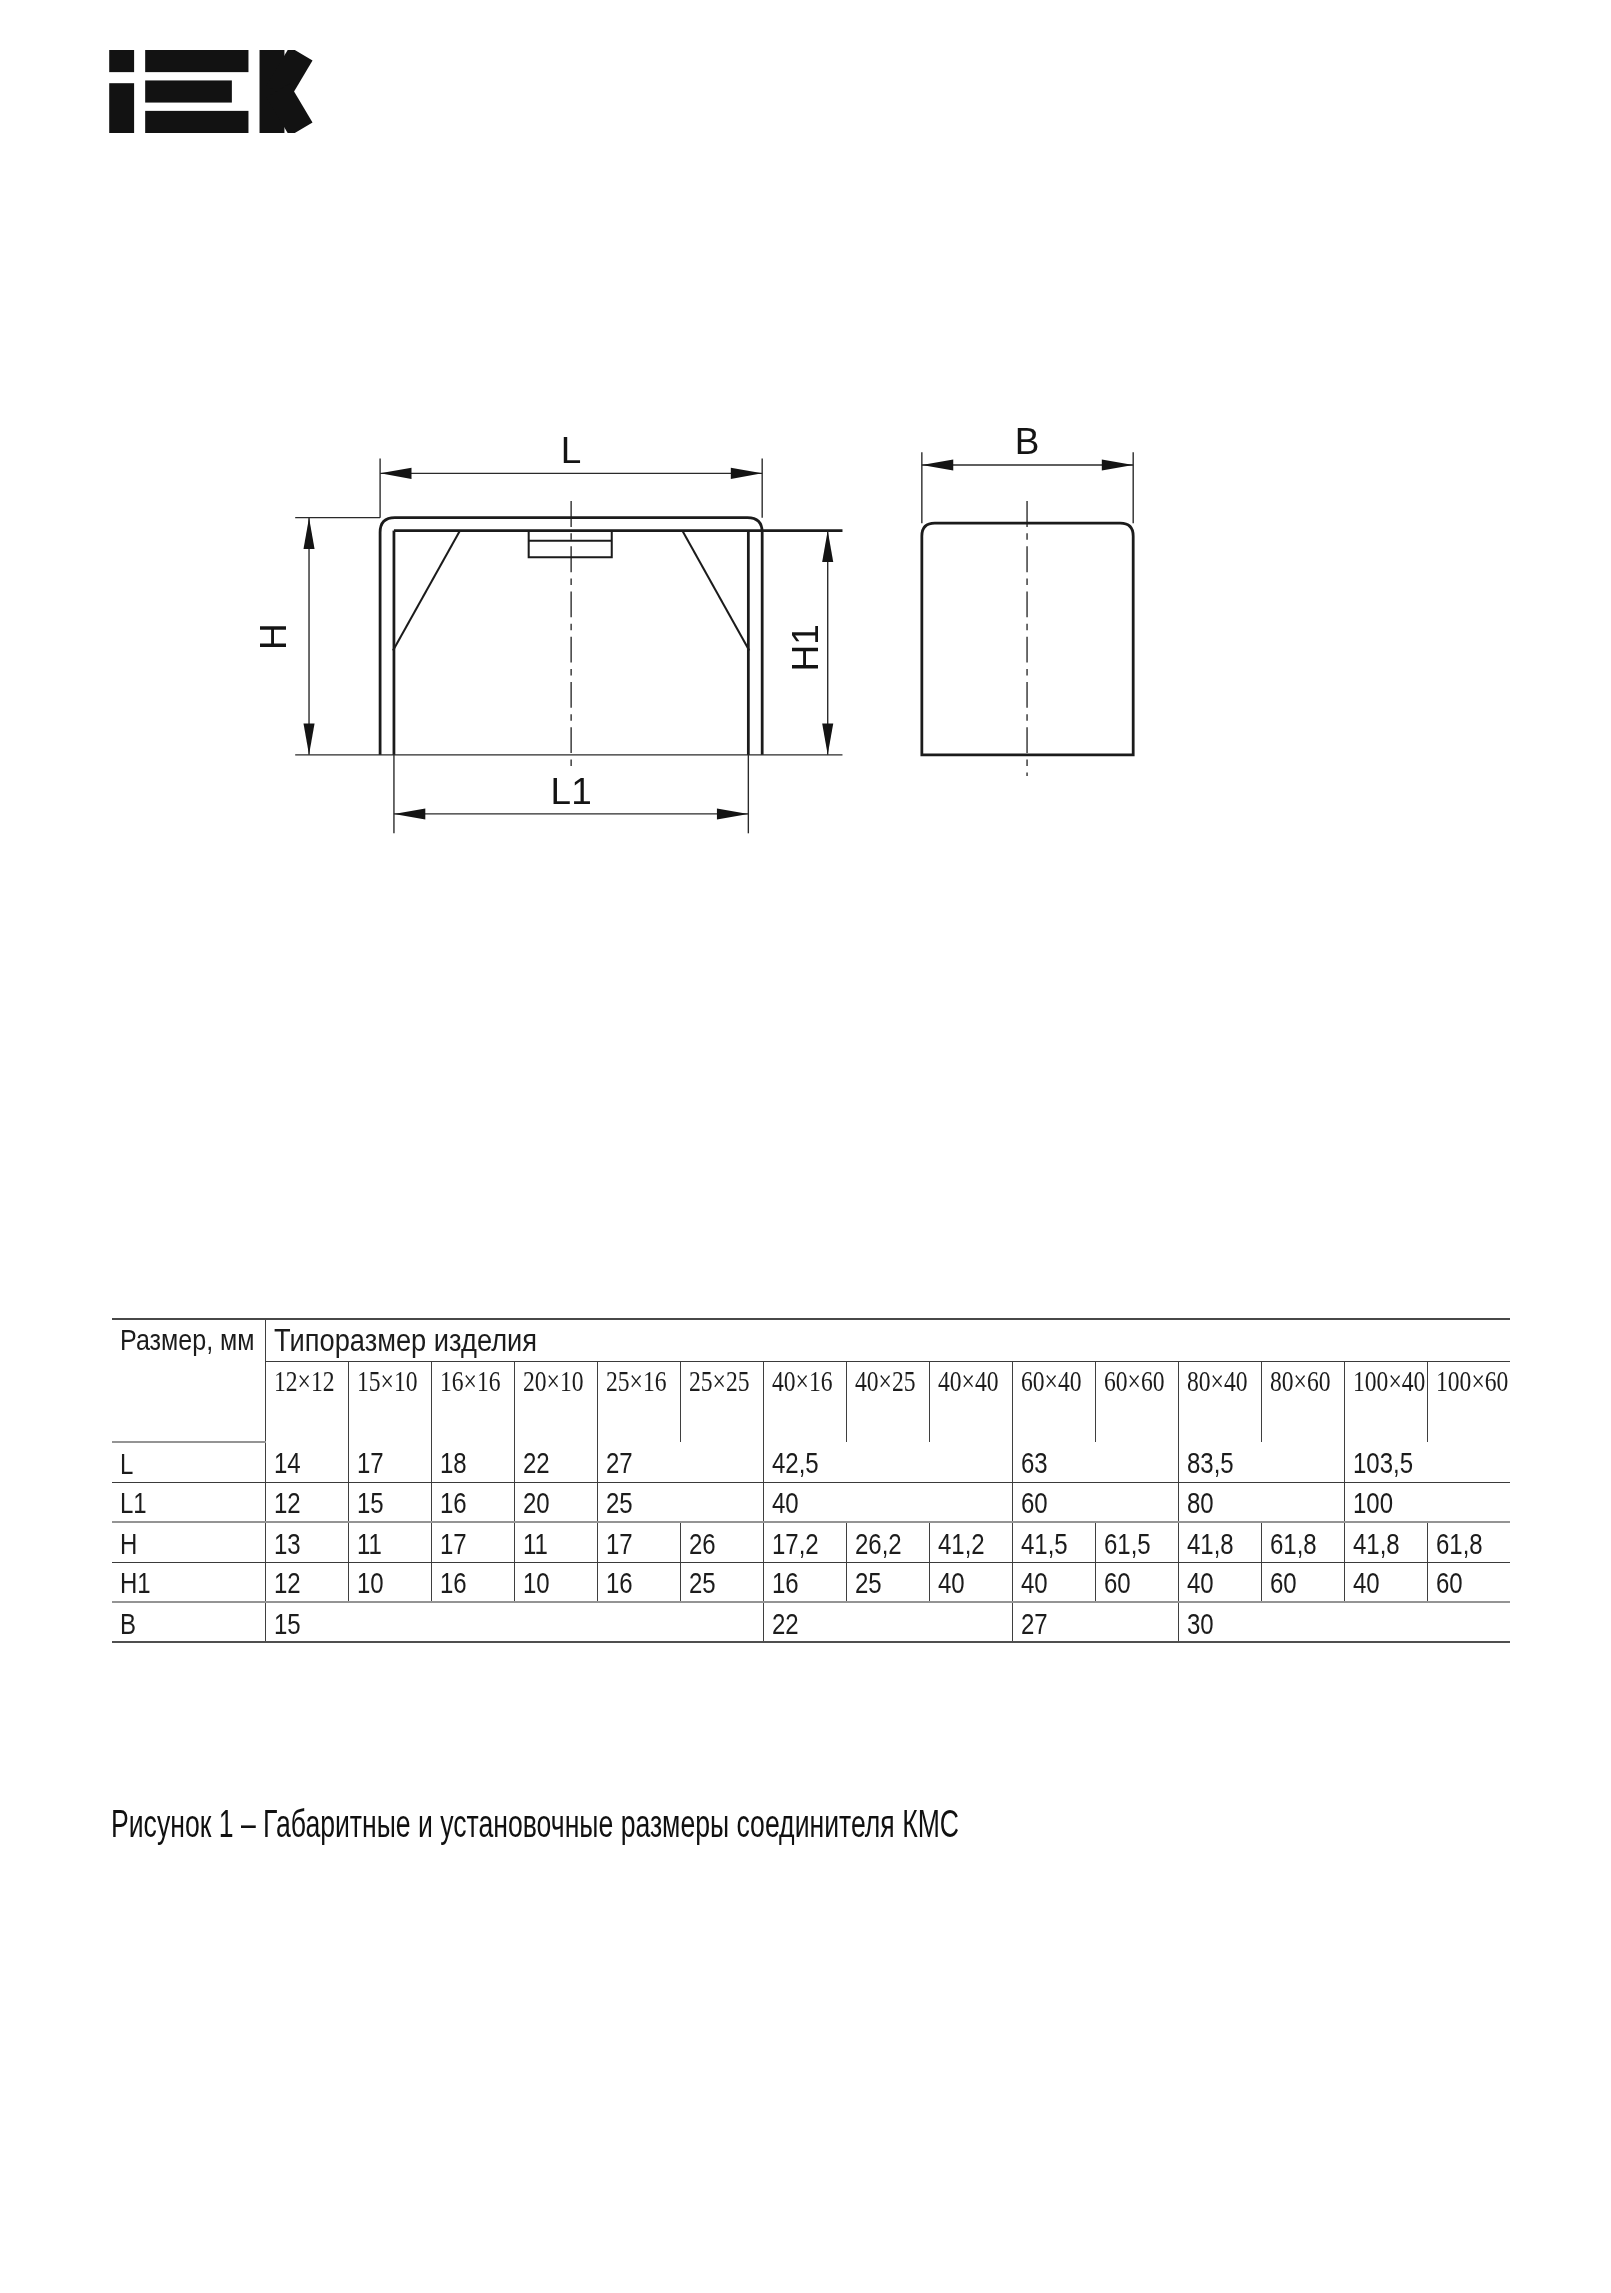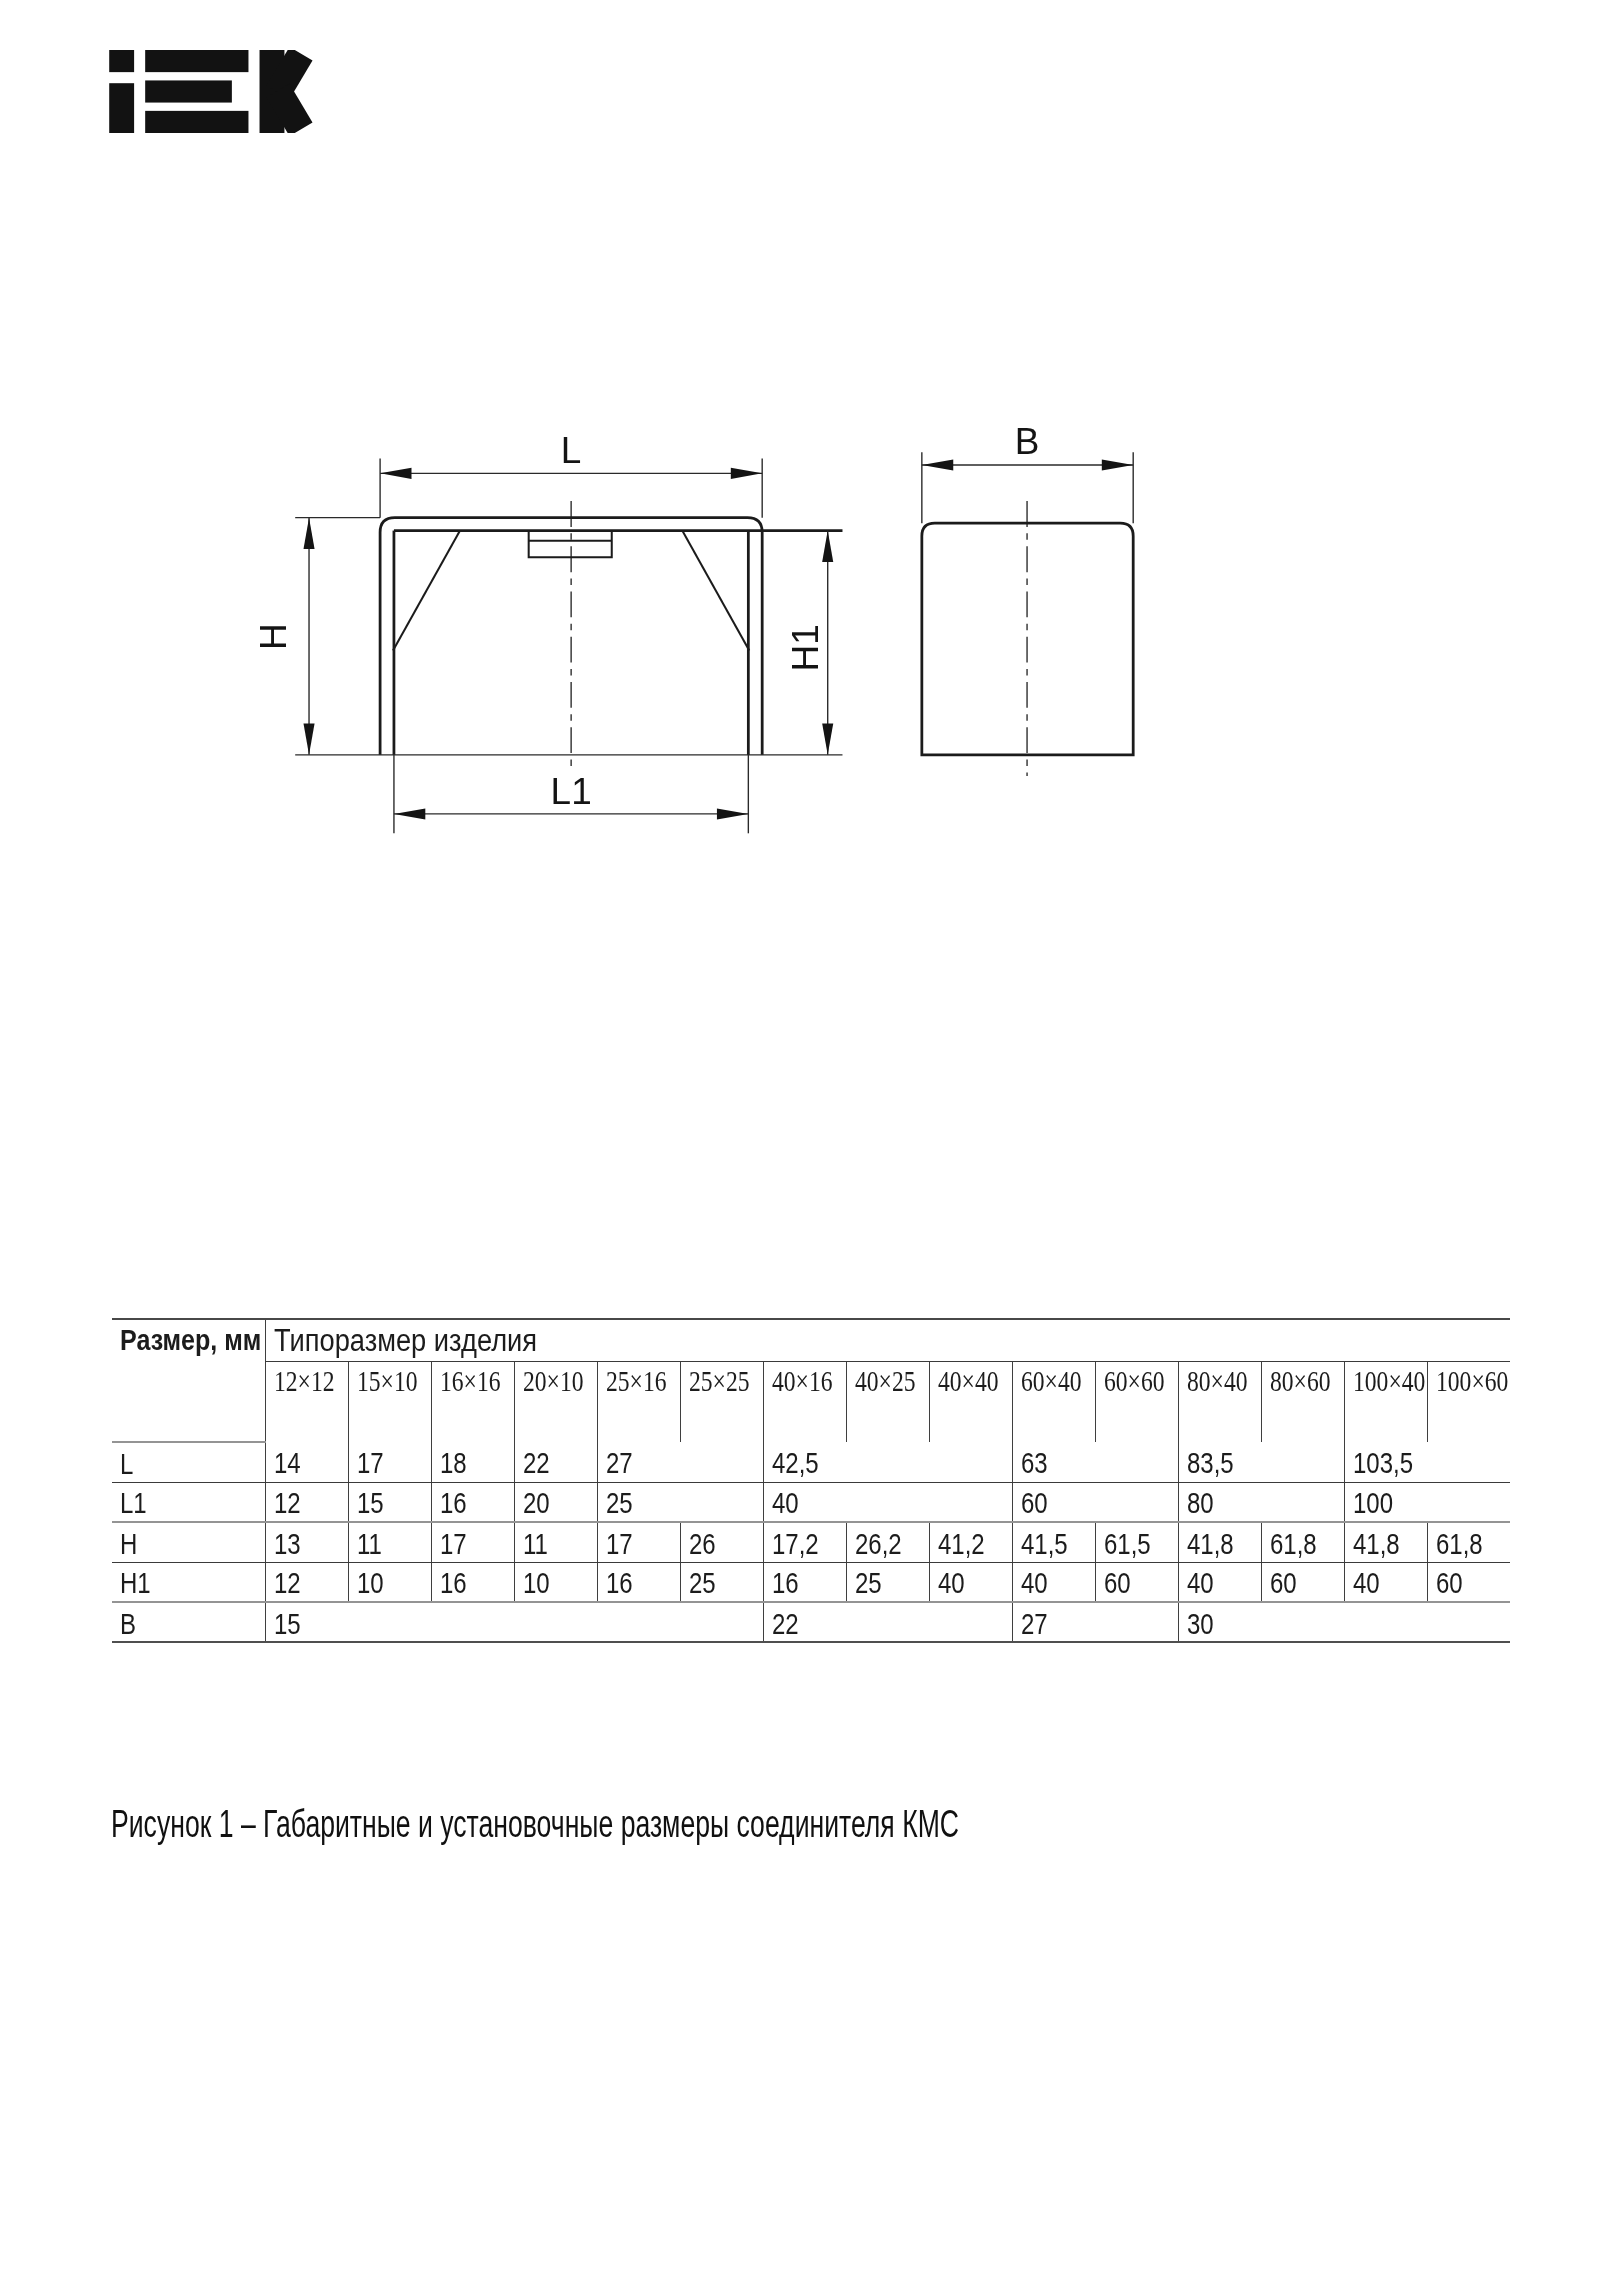--- a/index.html
+++ b/index.html
@@ -22,21 +22,21 @@
   .dims-table { position:absolute; left:112px; top:1318px; }
   table { border-collapse:collapse; table-layout:fixed; width:1391px;
           border-top:2.8px solid #484848; }
   col.col-label { width:153px; }
   col.col-size  { width:83px; }
   th, td { font-weight:normal; text-align:left; vertical-align:top;
            padding:4.6px 0 0 8.3px; white-space:nowrap; overflow:visible;
            border-left:1.8px solid #3f3f3f; }
   .sq { display:inline-block; transform:scaleX(0.8); transform-origin:0 50%;
         font-size:30px; line-height:1.05; }
-  th.corner { height:42px; border-left:none; border-bottom:2.8px solid #949494;font-weight:bold; }
+  th.corner { height:42px; border-left:none; border-bottom:2.8px solid #949494; }
   th.group  { height:42px; border-bottom:1.8px solid #3a3a3a;text-decoration:underline; }
   th.group .sq { font-size:31px; transform:scaleX(0.88); }
   th.corner .sq { font-size:29.5px; transform:scaleX(0.85); }
   th.szh { height:81px;font-family:Liberation Serif, serif; }
   th.szh .sq { font-size:29.5px; }
   tbody td { height:40px; }
   td.rlabel { border-left:none; }
   tr.thin   td { border-bottom:1.8px solid #3a3a3a; }
   tr.thickg td { border-bottom:2.8px solid #949494; }
   tr.last   td { border-bottom:2.8px solid #4f4f4f; }

